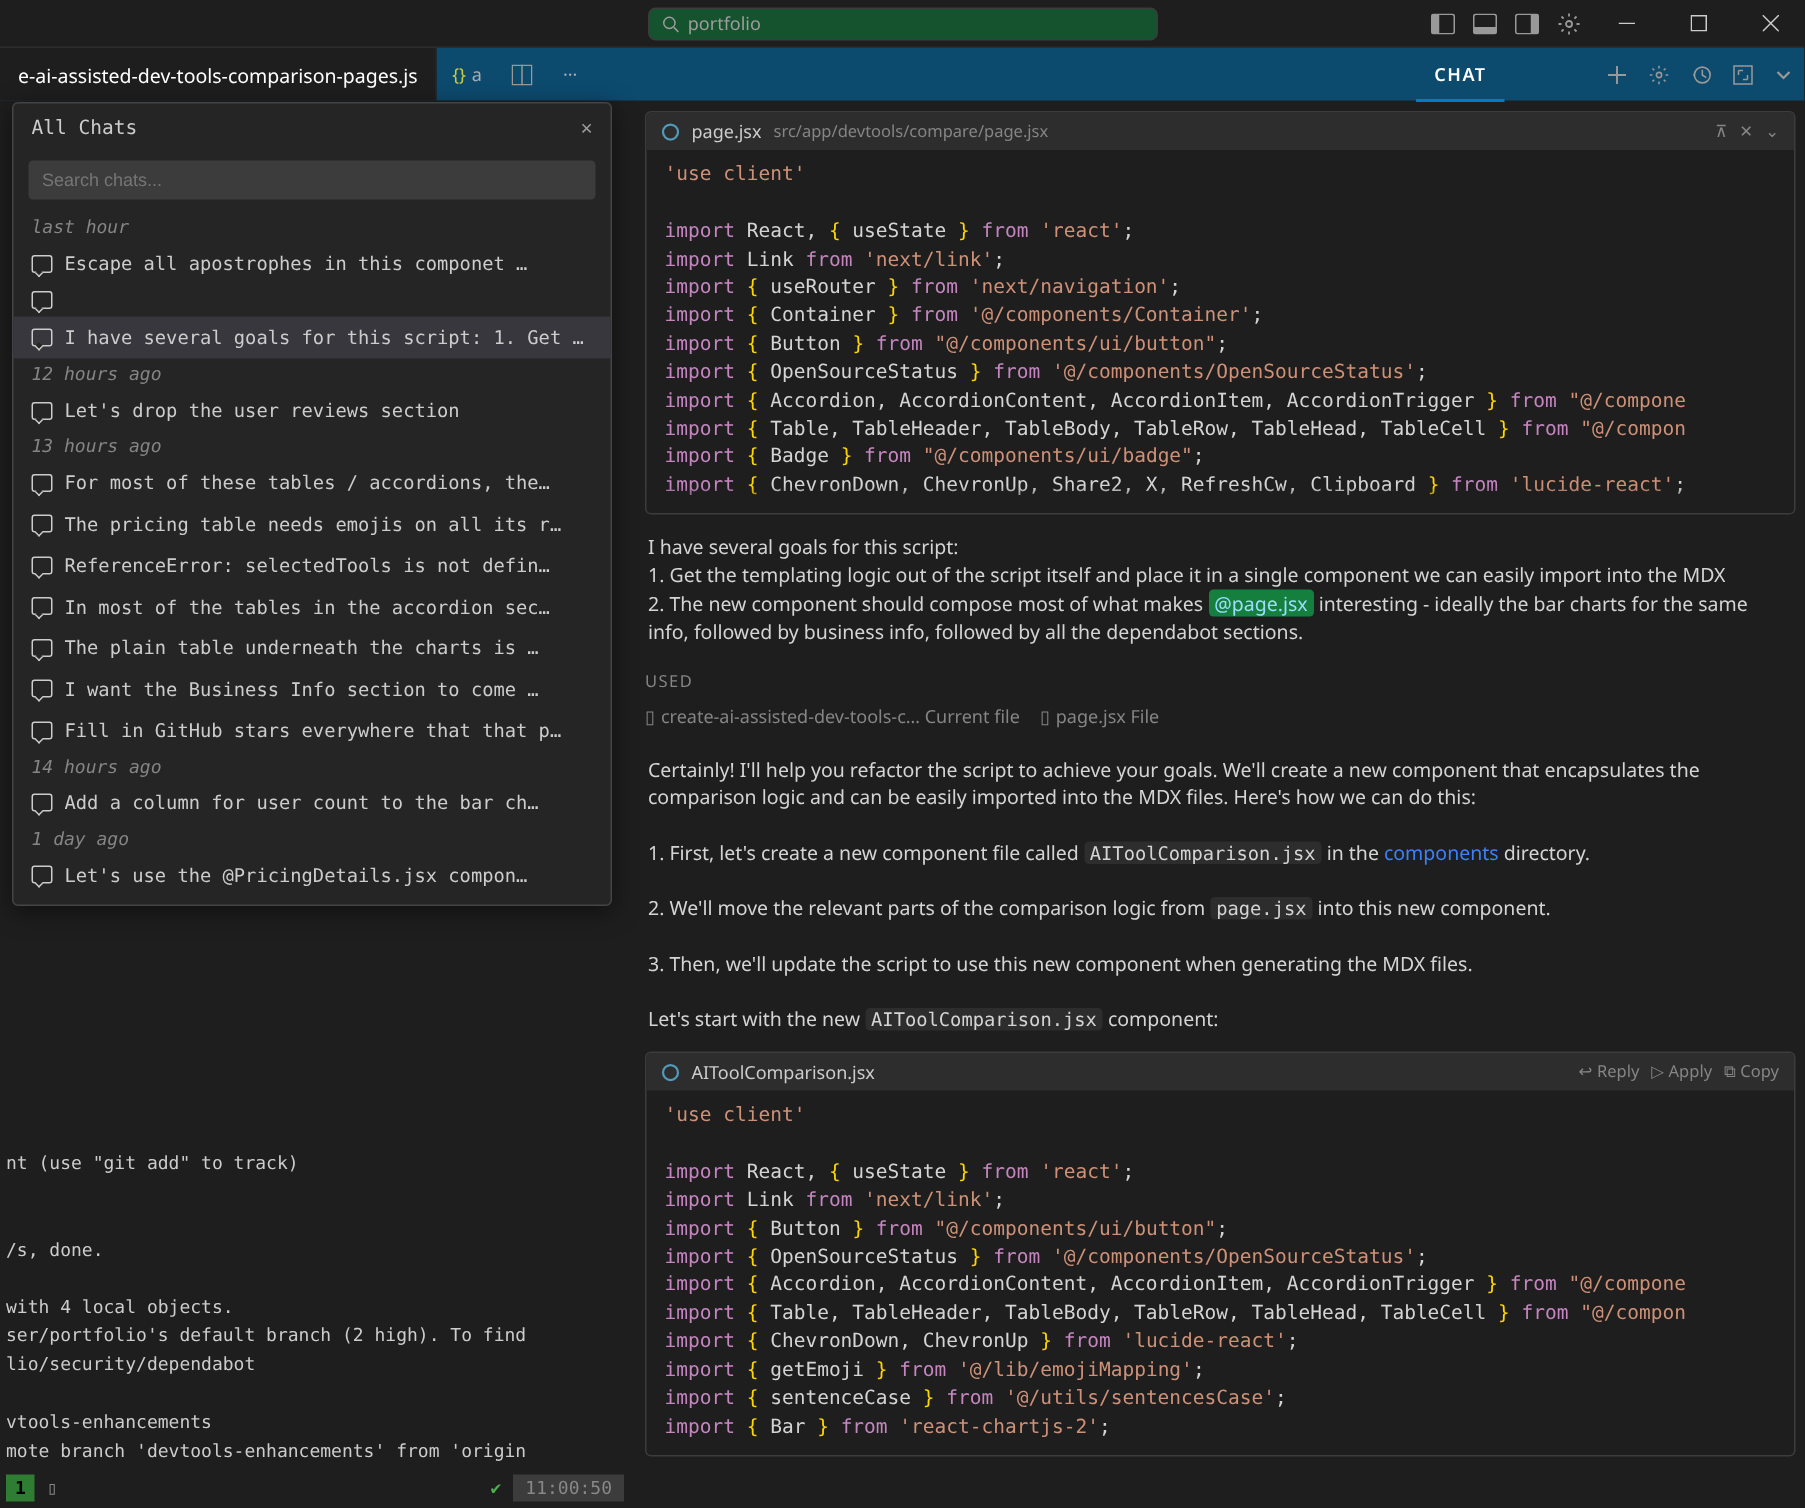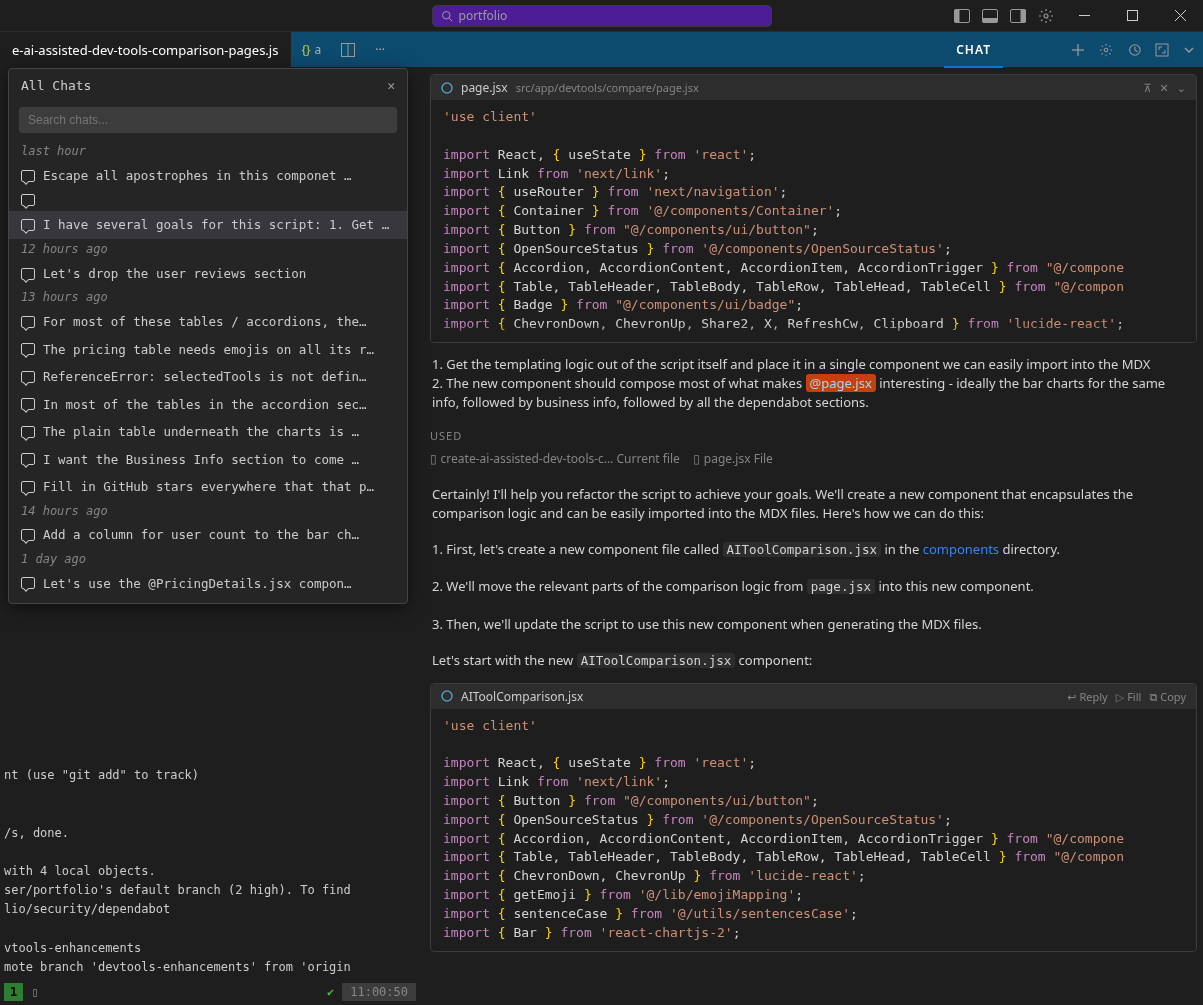--- a/index.html
+++ b/index.html
@@ -20,21 +20,21 @@
   background: #1e1e1e;
   display: flex;
   align-items: center;
   justify-content: center;
   position: relative;
   border-bottom: 1px solid #2d2d2d;
 }
 .search-box {
   width: 340px;
   height: 22px;
-  background: #4c1d95;
+  background: #14532d;
   border: 1px solid #3c3c3c;
   border-radius: 5px;
   display: flex;
   align-items: center;
   padding: 0 8px;
   color: #9d9d9d;
   font-size: 12px;
   gap: 6px;
 }
 .titlebar-right {
@@ -263,21 +263,21 @@
   background: linear-gradient(transparent, #1e1e1e);
 }
 
 .msg {
   color: #d4d4d4;
   font-size: 13px;
   line-height: 1.45;
   padding: 4px 2px;
 }
 .msg .inline-file { 
-  background: #c2410c; 
+  background: #15803d; 
   border-radius:3px; 
   padding:0 4px; 
   color:#9cdcfe;
 }
 .msg .inline-code {
   background:#2d2d2d;
   border-radius:3px;
   padding:0 4px;
   font-family: Consolas, monospace;
   font-size:12.5px;
@@ -528,20 +528,21 @@
 <span class="kw">import</span> <span class="br">{</span> Container <span class="br">}</span> <span class="kw">from</span> <span class="str">'@/components/Container'</span>;
 <span class="kw">import</span> <span class="br">{</span> Button <span class="br">}</span> <span class="kw">from</span> <span class="str">"@/components/ui/button"</span>;
 <span class="kw">import</span> <span class="br">{</span> OpenSourceStatus <span class="br">}</span> <span class="kw">from</span> <span class="str">'@/components/OpenSourceStatus'</span>;
 <span class="kw">import</span> <span class="br">{</span> Accordion, AccordionContent, AccordionItem, AccordionTrigger <span class="br">}</span> <span class="kw">from</span> <span class="str">"@/compone</span>
 <span class="kw">import</span> <span class="br">{</span> Table, TableHeader, TableBody, TableRow, TableHead, TableCell <span class="br">}</span> <span class="kw">from</span> <span class="str">"@/compon</span>
 <span class="kw">import</span> <span class="br">{</span> Badge <span class="br">}</span> <span class="kw">from</span> <span class="str">"@/components/ui/badge"</span>;
 <span class="kw">import</span> <span class="br">{</span> ChevronDown, ChevronUp, Share2, X, RefreshCw, Clipboard <span class="br">}</span> <span class="kw">from</span> <span class="str">'lucide-react'</span>;</div>
     </div>
 
     <div class="msg">
+      <div>I have several goals for this script:</div>
       <div>1. Get the templating logic out of the script itself and place it in a single component we can easily import into the MDX</div>
       <div><span>2. The new component should compose most of what makes </span><span class="inline-file">@page.jsx</span><span> interesting - ideally the bar charts for the same info, followed by business info, followed by all the dependabot sections.</span></div>
     </div>
 
     <div class="used-row">USED</div>
     <div style="margin:6px 0 14px">
       <span class="file-chip">▯ <span>create-ai-assisted-dev-tools-c… Current file</span></span>
       <span class="file-chip">▯ <span>page.jsx File</span></span>
     </div>
 
@@ -562,21 +563,21 @@
     </div>
 
     <div class="code-card">
       <div class="code-card-header">
         <svg width="12" height="12" viewBox="0 0 12 12">
             <circle cx="6" cy="6" r="5" stroke="#519aba" fill="none" stroke-width="1.5"></circle>
           </svg>
         <span class="fname">AIToolComparison.jsx</span>
         <span class="spacer"></span>
         <span class="act">↩ <span>Reply</span></span>
-        <span class="act">▷ <span>Fill</span></span>
+        <span class="act">▷ <span>Apply</span></span>
         <span class="act">⧉ <span>Copy</span></span>
       </div>
       <div class="code-body"><span class="str">'use client'</span>
 
 <span class="kw">import</span> React, <span class="br">{</span> useState <span class="br">}</span> <span class="kw">from</span> <span class="str">'react'</span>;
 <span class="kw">import</span> Link <span class="kw">from</span> <span class="str">'next/link'</span>;
 <span class="kw">import</span> <span class="br">{</span> Button <span class="br">}</span> <span class="kw">from</span> <span class="str">"@/components/ui/button"</span>;
 <span class="kw">import</span> <span class="br">{</span> OpenSourceStatus <span class="br">}</span> <span class="kw">from</span> <span class="str">'@/components/OpenSourceStatus'</span>;
 <span class="kw">import</span> <span class="br">{</span> Accordion, AccordionContent, AccordionItem, AccordionTrigger <span class="br">}</span> <span class="kw">from</span> <span class="str">"@/compone</span>
 <span class="kw">import</span> <span class="br">{</span> Table, TableHeader, TableBody, TableRow, TableHead, TableCell <span class="br">}</span> <span class="kw">from</span> <span class="str">"@/compon</span>

